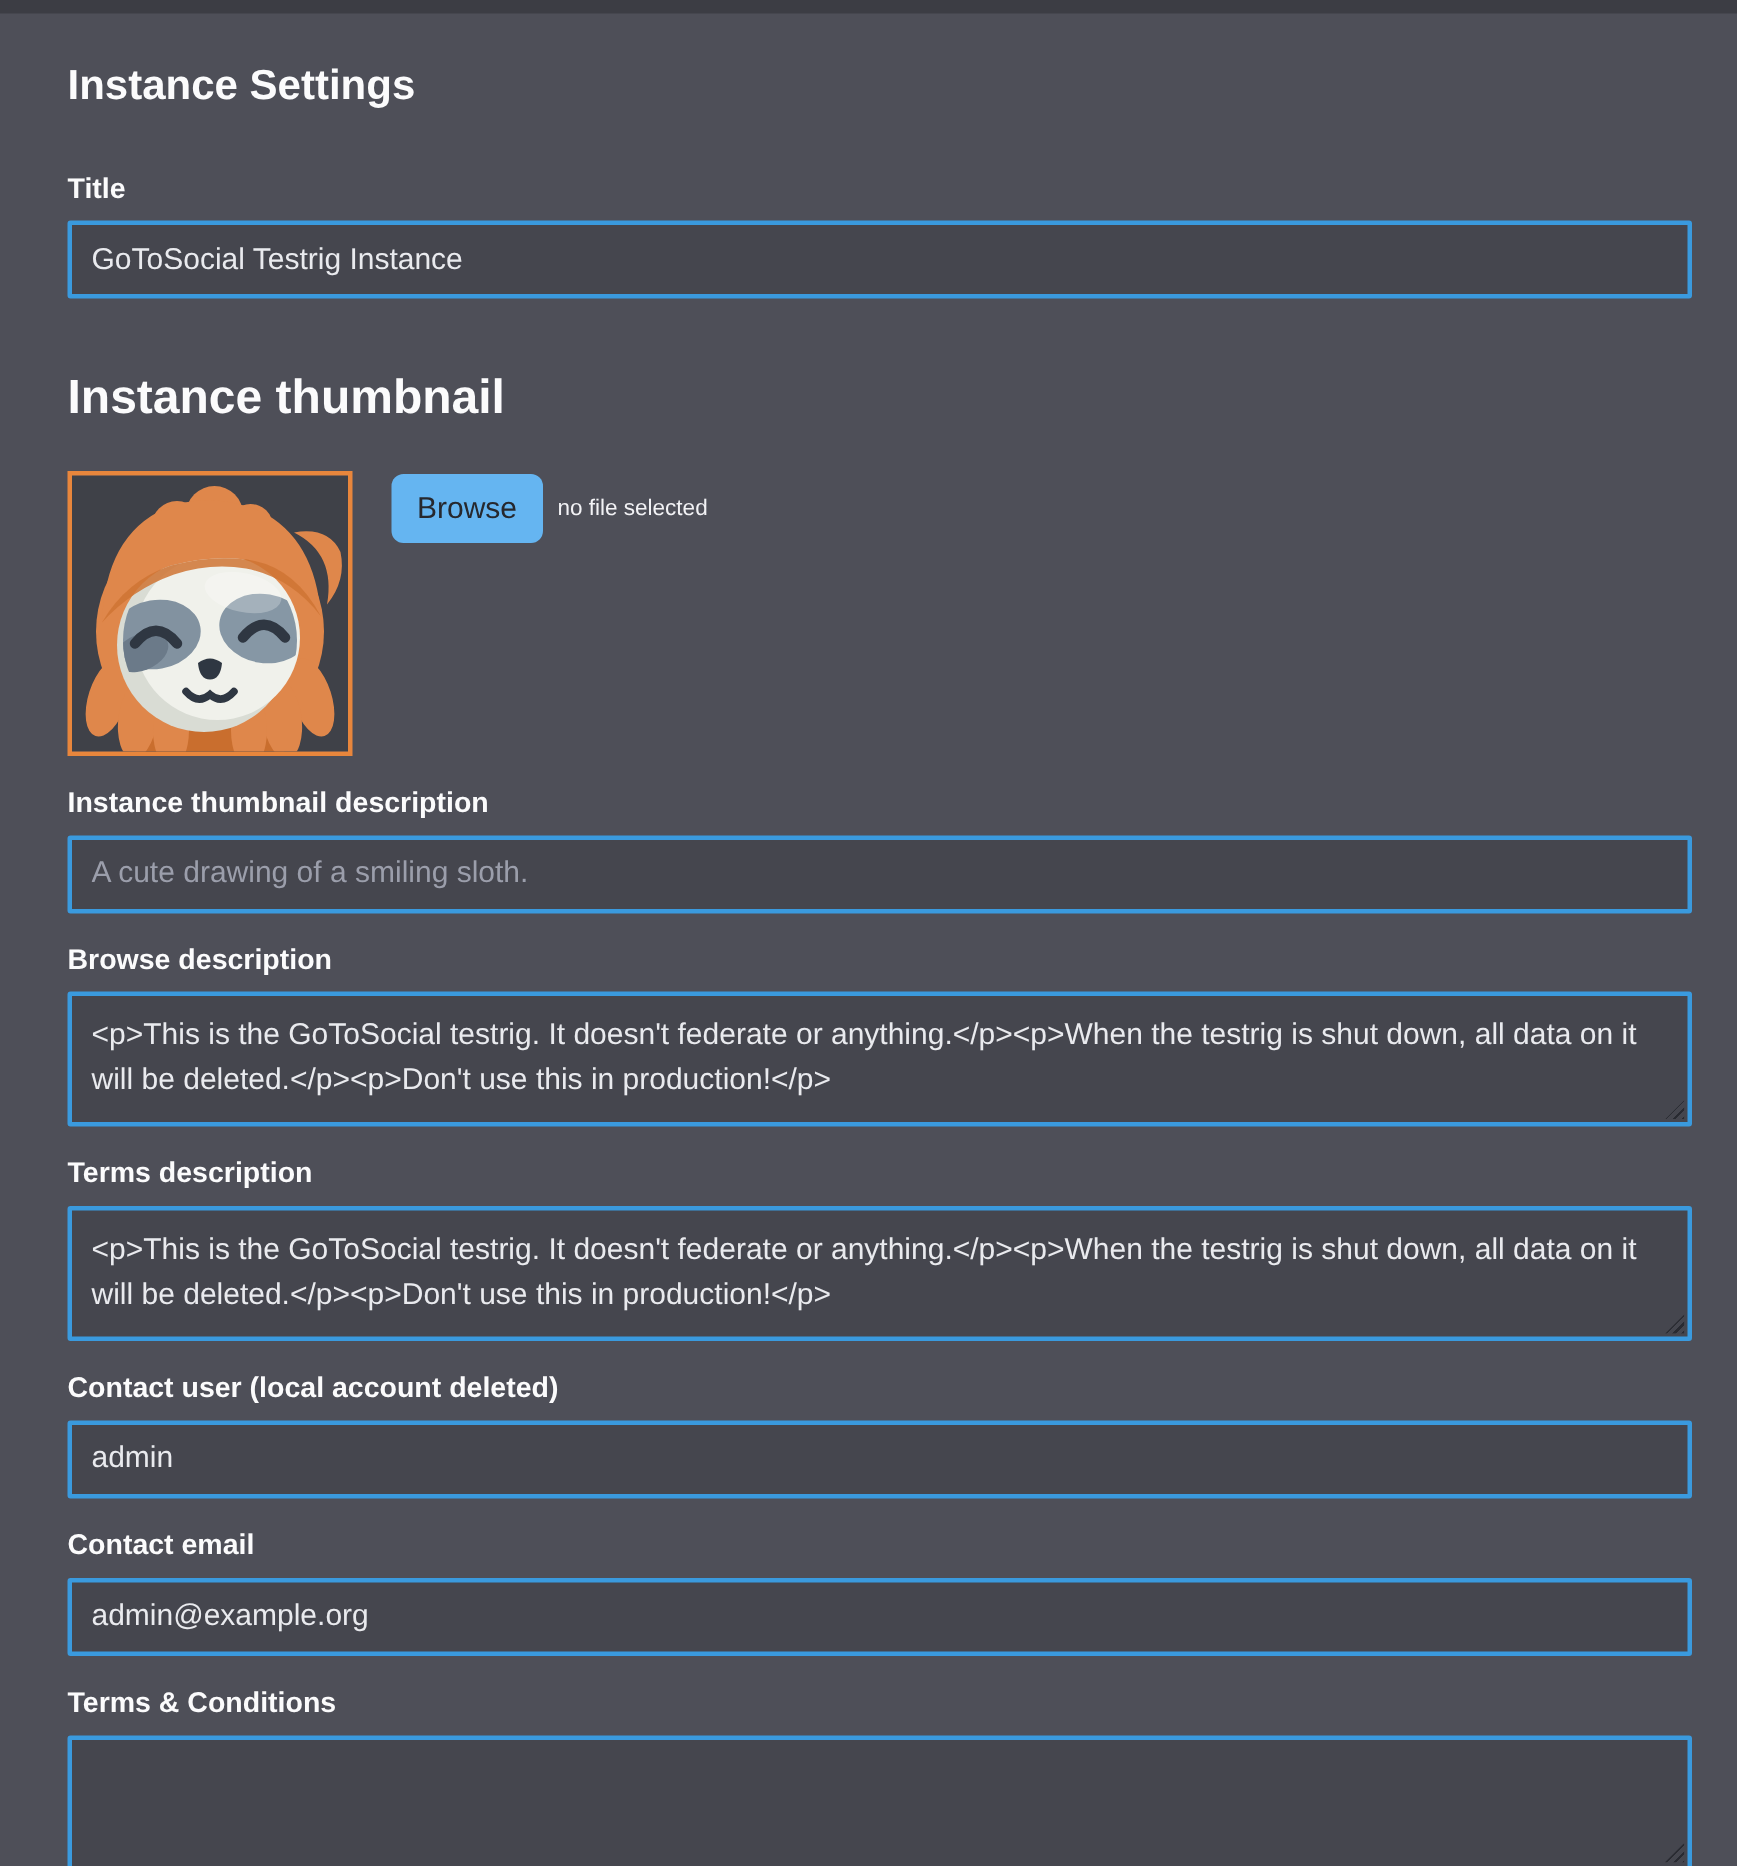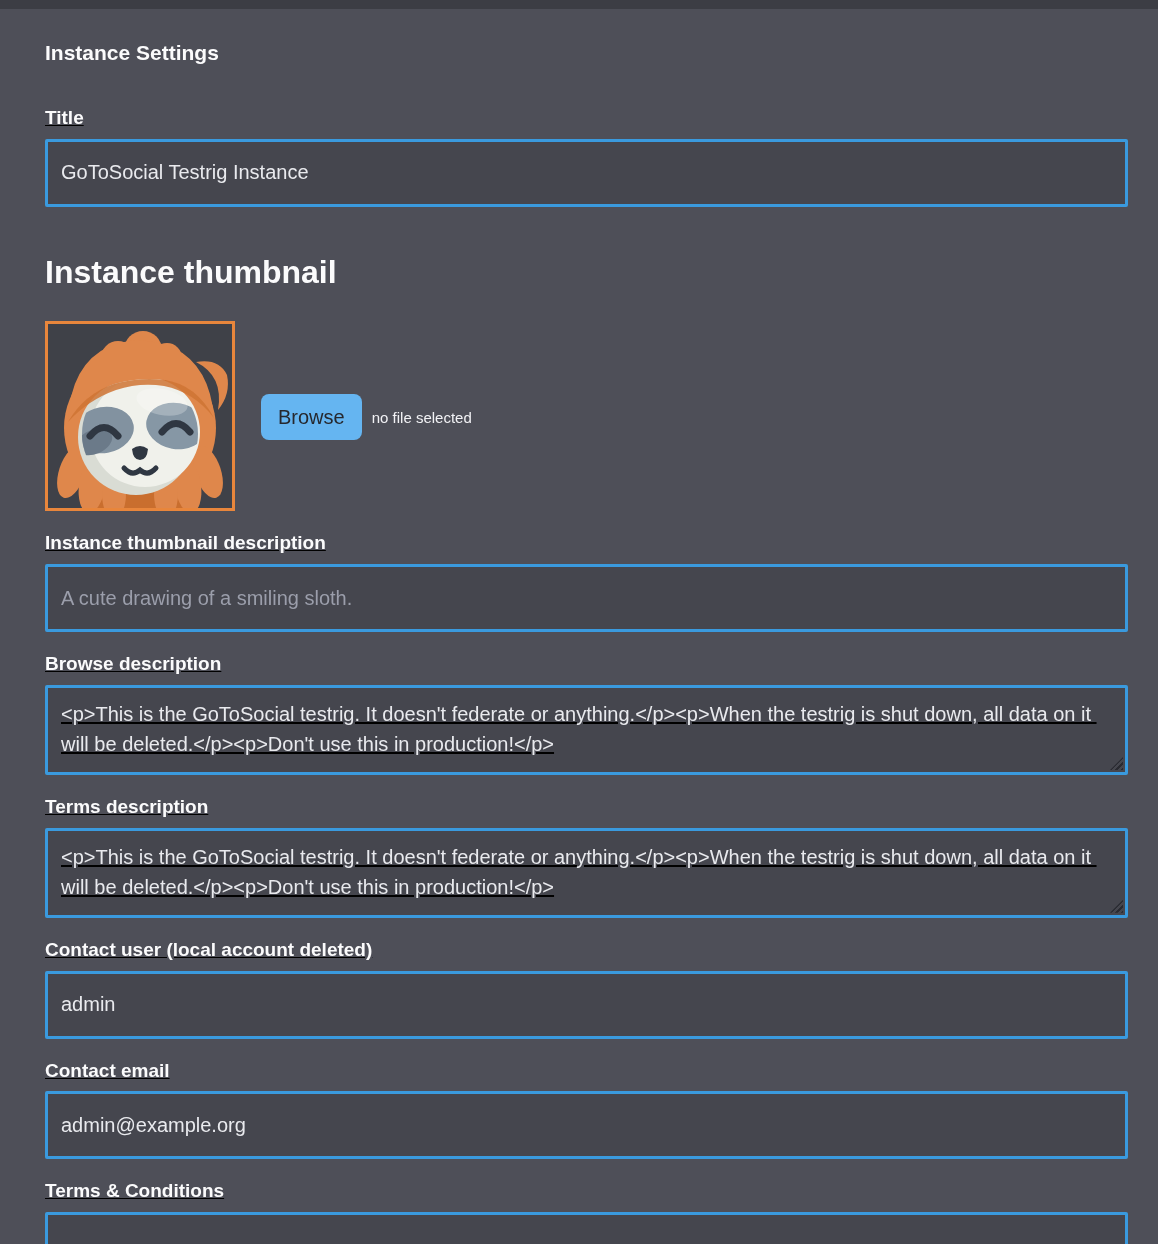--- a/index.html
+++ b/index.html
@@ -10,56 +10,56 @@
     overflow:hidden;
     position:relative;
   }
   .top-shade {
     position:absolute; top:0; left:0; right:0; height:9px;
     background:rgba(0,0,0,0.22);
   }
   .page { padding:0 30px 0 45px; }
 
   h1 {
-    color:#fbfbfc; font-size:21px; font-weight:700;
+    color:#fbfbfc; font-size:28px; font-weight:700;
     margin:40px 0 0; line-height:1.2;
   }
   h2 {
     color:#fbfbfc; font-size:32px; font-weight:700;
     margin:46px 0 0; line-height:1.2;
   }
   label {
     display:block; color:#fbfbfc; font-size:19px; font-weight:700;
     margin:0 0 9px; line-height:1.2;
   }
-  .field { margin-top:21px;text-decoration:underline; }
+  .field { margin-top:21px; }
   .field-first { margin-top:42px; }
 
   .text-input, textarea {
     box-sizing:border-box; width:100%;
     background:#45464e;
     border:3px solid #3a9ade; border-radius:2px;
     color:#e9eaee; font-size:20px;
     font-family:"Liberation Sans", sans-serif;
     padding:11px 13px;
     outline:none;
   }
-  .text-input { height:68px; }
+  .text-input { height:52px; }
   textarea { height:90px; resize:none; line-height:1.5; display:block; }
   .text-input::placeholder, textarea::placeholder { color:#9b9eab; opacity:1; }
 
   .ta-wrap { position:relative; }
   .grip {
     position:absolute; right:5px; bottom:5px; width:13px; height:13px;
     clip-path:polygon(100% 0, 100% 100%, 0 100%);
     background:repeating-linear-gradient(135deg,
       rgba(18,20,26,0.55) 0 1.6px, transparent 1.6px 4.2px);
   }
 
-  .thumb-row { display:flex; align-items:center; margin-top:30px; }
+  .thumb-row { display:flex; align-items:flex-start; margin-top:30px; }
   .thumb-frame {
     width:184px; height:184px; flex:none;
     border:3px solid #e8863c; font-size:0; overflow:hidden;
   }
   .file-control { display:flex; align-items:center; margin-left:26px; margin-top:2px; }
   .browse-btn {
     display:inline-block; background:#65b5f1; color:#26282e;
     font-size:20px; line-height:1.2; padding:11px 17px;
     border-radius:8px; cursor:pointer; user-select:none;
   }

